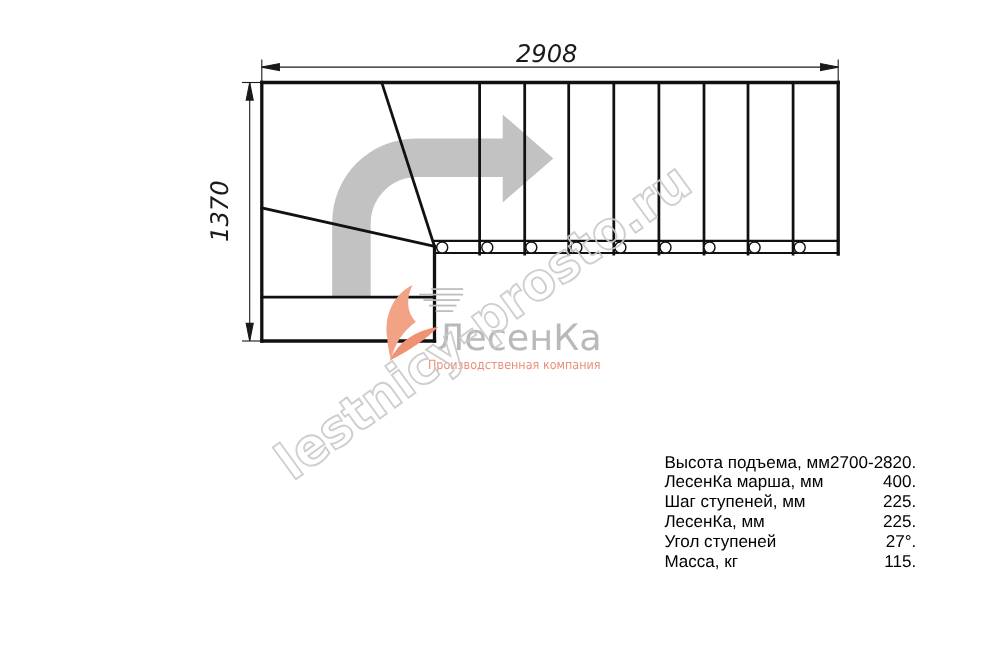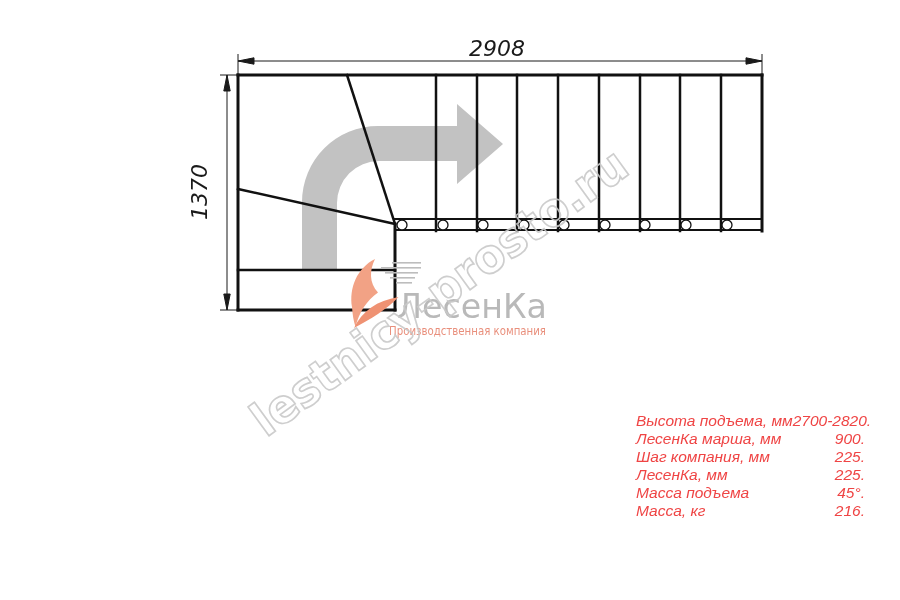--- a/index.html
+++ b/index.html
@@ -6,22 +6,22 @@
   #canvas{
     position:relative;width:884px;height:600px;background:#ffffff;overflow:hidden;
     font-family:"Liberation Sans", sans-serif;
   }
   #drawing{position:absolute;left:0;top:0;}
   .dim-text{
     font-family:"DejaVu Sans", sans-serif;
     font-style:italic;font-size:22px;fill:#1a1a1a;
   }
   .specs{
-    position:absolute;left:636px;top:412px;width:229px;
-    font-style:italic;font-size:15.5px;color:#ef4444;
+    position:absolute;left:604px;top:412px;width:229px;
+    font-size:15.5px;color:#000000;
   }
   .spec-row{display:flex;justify-content:space-between;line-height:17.9px;white-space:nowrap;}
   .spec-label{text-align:left;}
   .spec-value{text-align:left;}
 </style>
 </head>
 <body>
 
 <div id="canvas">
 
@@ -103,33 +103,33 @@
     <text transform="translate(266,438) rotate(-36)" font-family="DejaVu Sans, sans-serif" font-size="47" font-weight="bold" fill="none" stroke="#c9c9c9" stroke-width="1.7" opacity="0.9" textLength="452" lengthAdjust="spacingAndGlyphs">lestnicy-prosto.ru</text>
   </svg>
 
   <div class="specs">
     <div class="spec-row">
       <span class="spec-label">Высота подъема, мм</span>
       <span class="spec-value">2700-2820.</span>
     </div>
     <div class="spec-row">
       <span class="spec-label">ЛесенКа марша, мм</span>
-      <span class="spec-value">900.</span>
+      <span class="spec-value">400.</span>
     </div>
     <div class="spec-row">
-      <span class="spec-label">Шаг компания, мм</span>
+      <span class="spec-label">Шаг ступеней, мм</span>
       <span class="spec-value">225.</span>
     </div>
     <div class="spec-row">
       <span class="spec-label">ЛесенКа, мм</span>
       <span class="spec-value">225.</span>
     </div>
     <div class="spec-row">
-      <span class="spec-label">Масса подъема</span>
-      <span class="spec-value">45°.</span>
+      <span class="spec-label">Угол ступеней</span>
+      <span class="spec-value">27°.</span>
     </div>
     <div class="spec-row">
       <span class="spec-label">Масса, кг</span>
-      <span class="spec-value">216.</span>
+      <span class="spec-value">115.</span>
     </div>
   </div>
 
 </div>
 
 </body></html>

